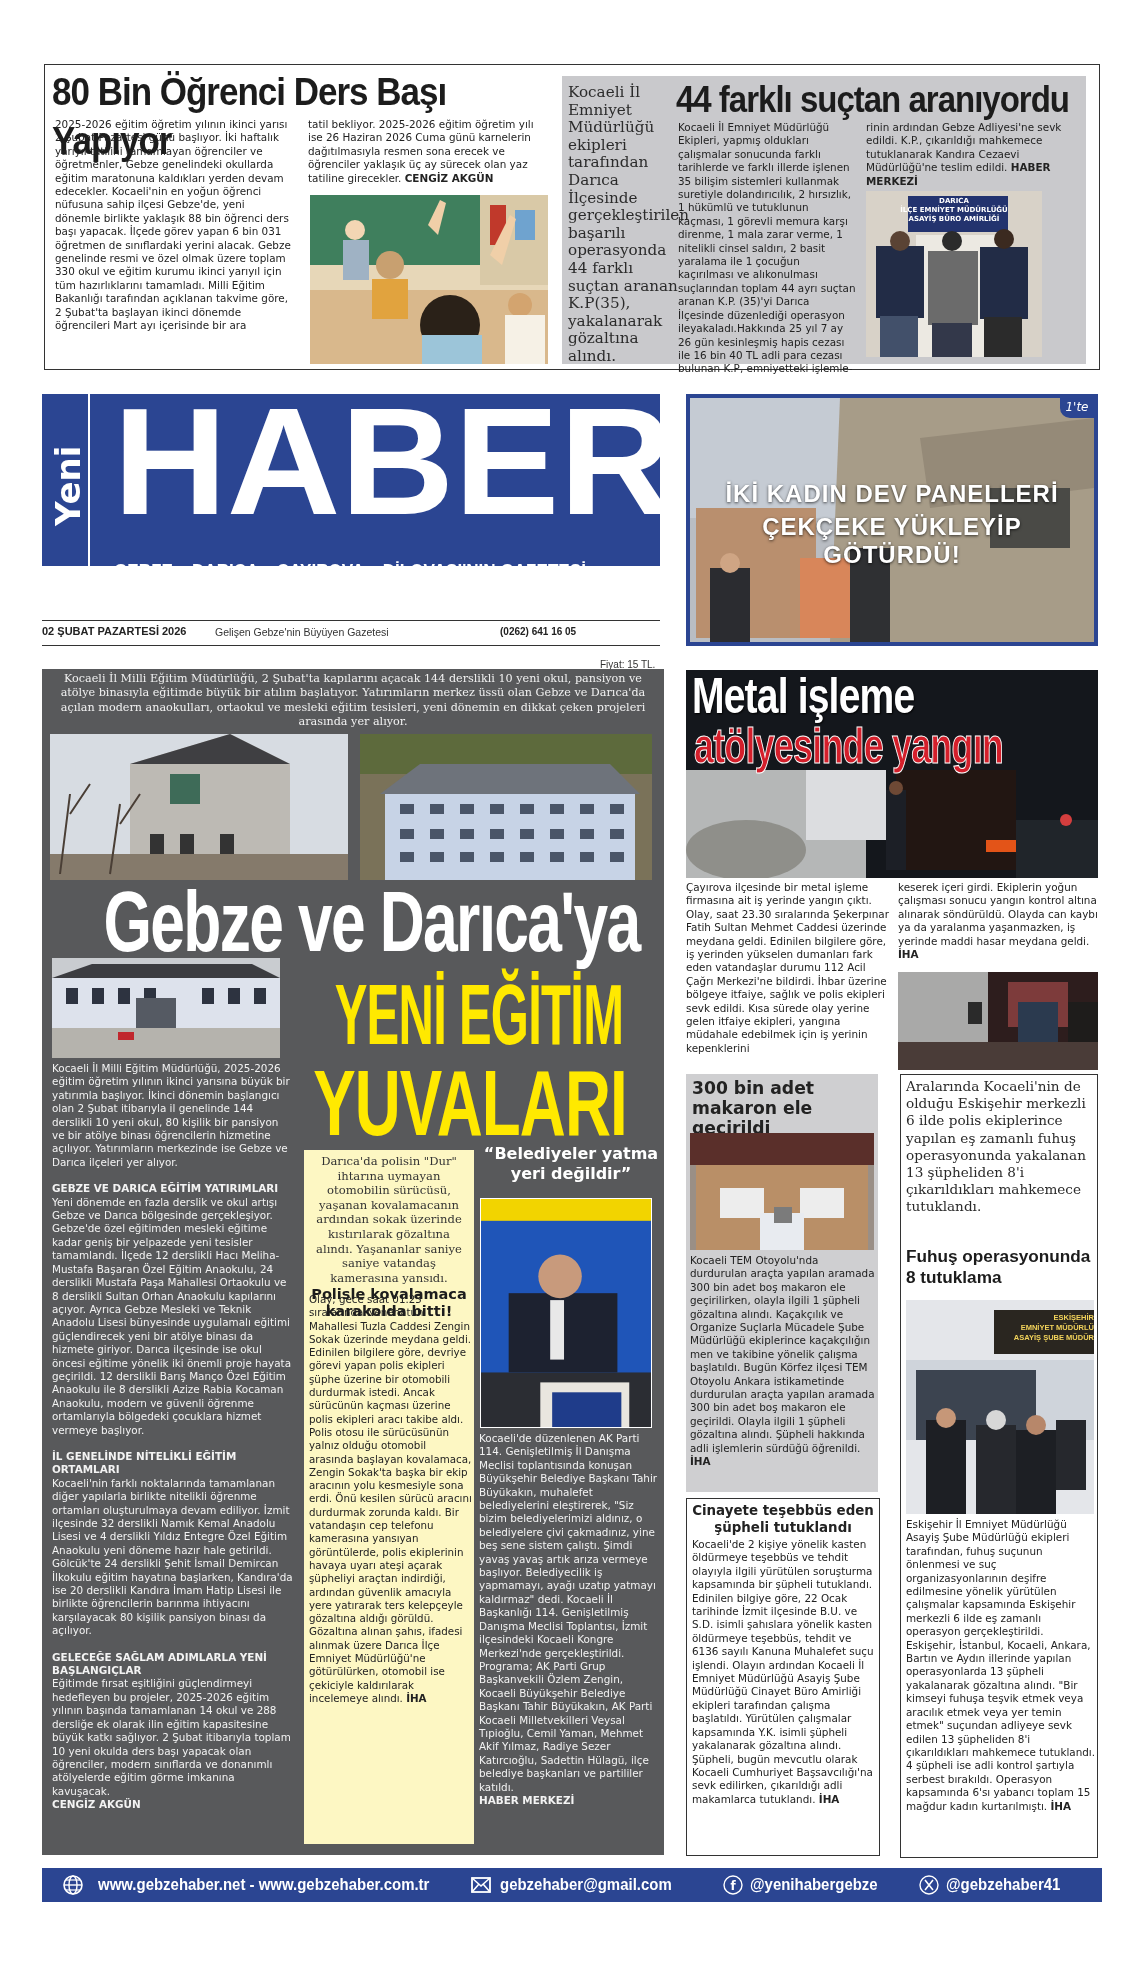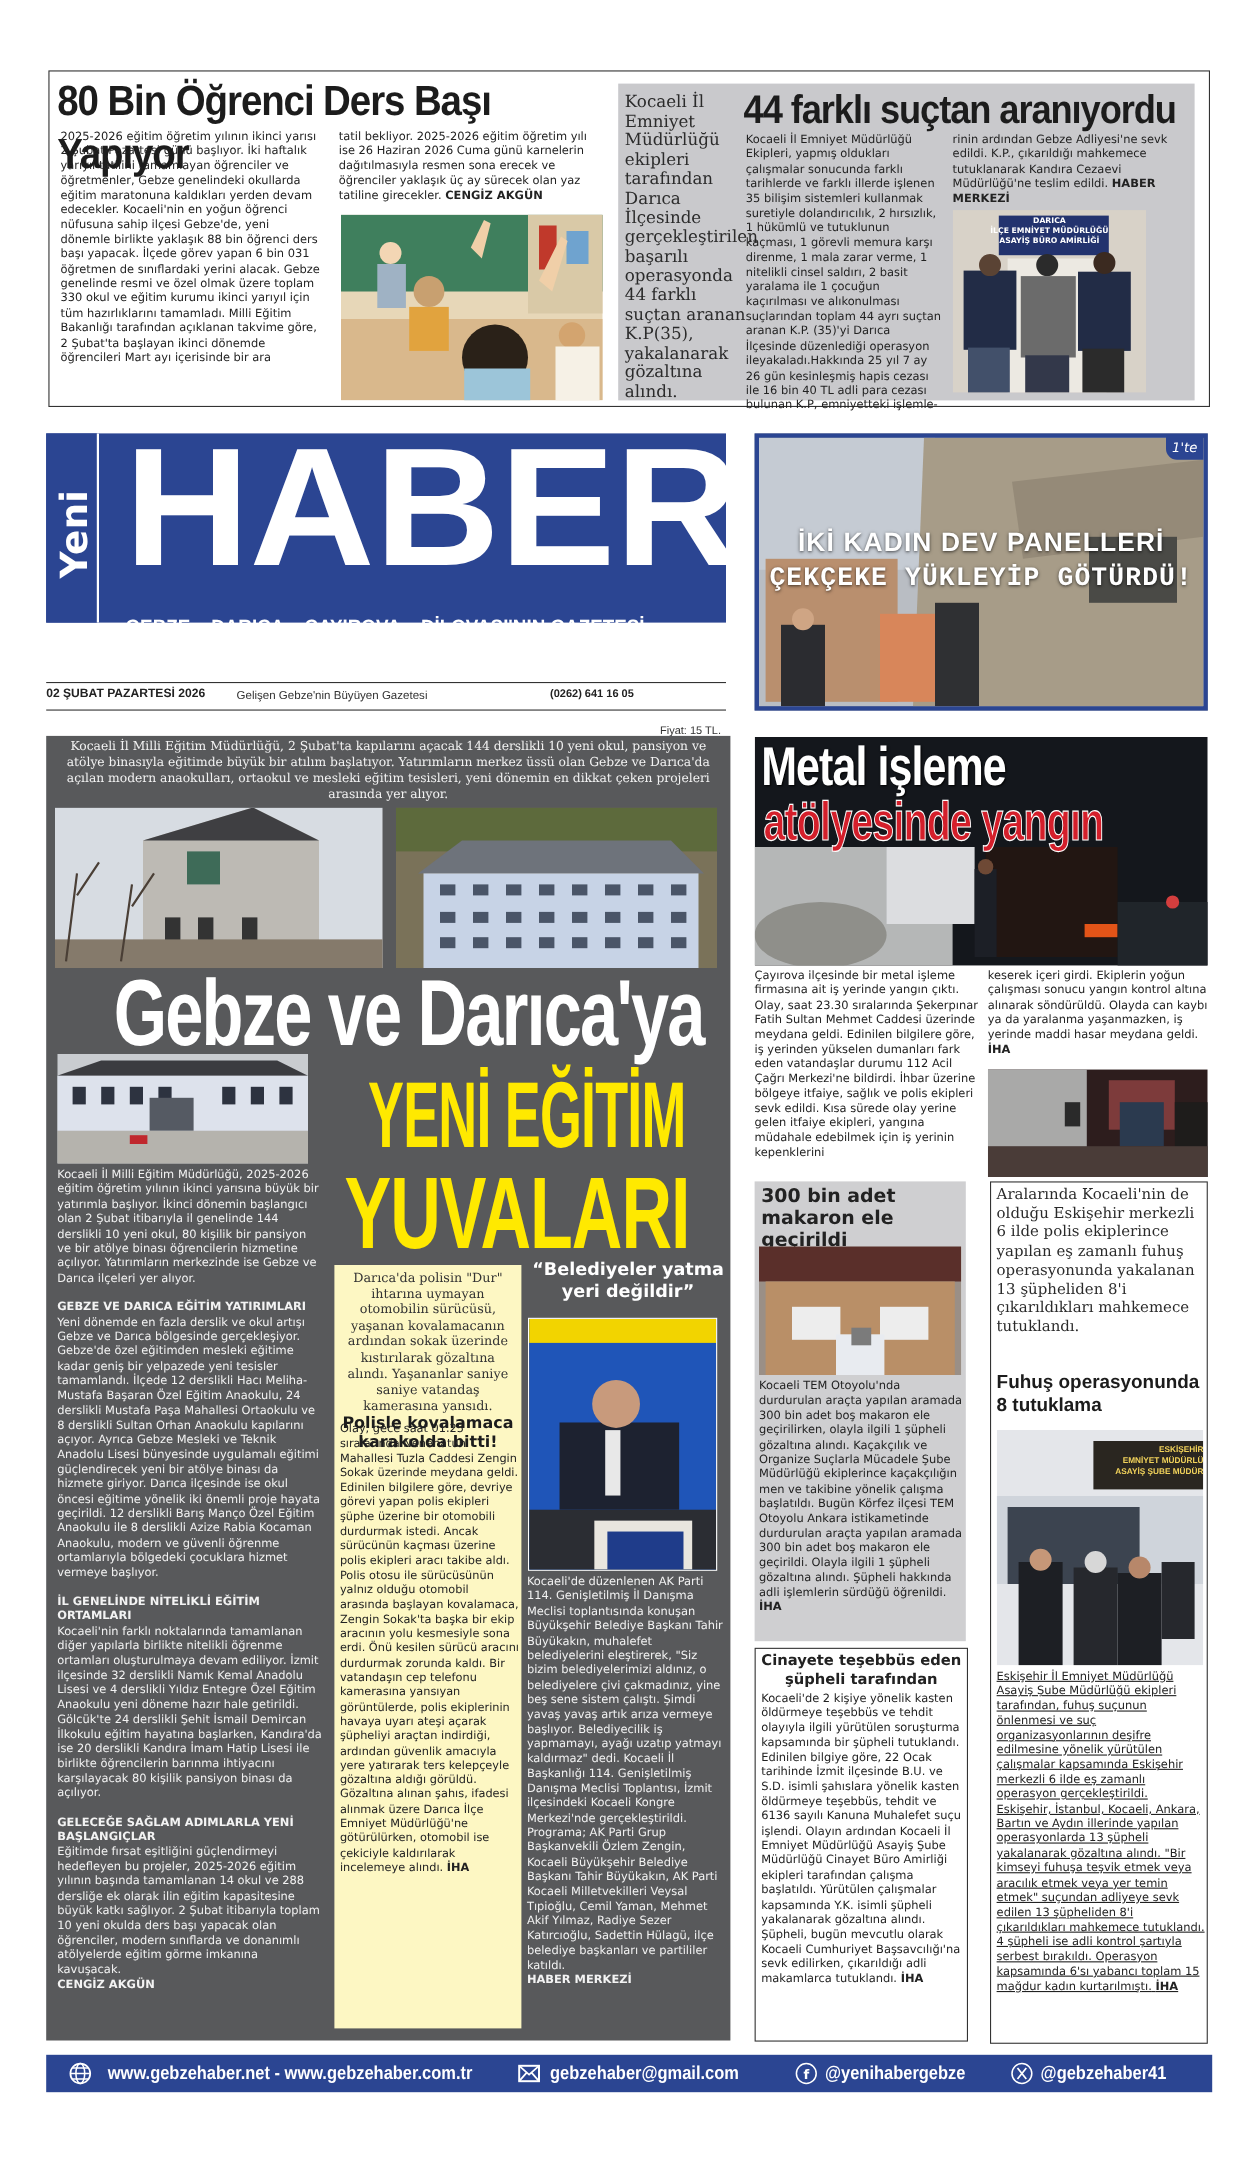--- a/index.html
+++ b/index.html
@@ -33,21 +33,21 @@
   #dateline-top { left: 42px; top: 620px; width: 618px; height: 0; border-top: 1.5px solid #333; }
   #dateline-bottom { left: 42px; top: 645px; width: 618px; height: 0; border-top: 1.5px solid #333; }
   #dateline-date { left: 42px; top: 625px; font-size: 11px; font-weight: 700; color: #222; font-family: "Liberation Sans", sans-serif; }
   #dateline-slogan { left: 215px; top: 626px; font-size: 10.5px; color: #333; font-family: "Liberation Sans", sans-serif; }
   #dateline-phone { left: 500px; top: 626px; font-size: 10px; font-weight: 700; color: #222; font-family: "Liberation Sans", sans-serif; }
   #dateline-price { left: 600px; top: 626px; font-size: 10px; color: #333; font-family: "Liberation Sans", sans-serif; margin-top: 33px; }
 
   
   #promo-box { left: 686px; top: 394px; width: 412px; height: 252px; border: 4px solid #2b4592; background: #9aa0a8; }
   #promo-text1 { left: 690px; top: 480px; width: 404px; text-align: center; color: #fff; font-size: 24px; font-family: "Liberation Sans", sans-serif; font-weight: 700; text-shadow: 0 1px 3px rgba(0,0,0,0.7); letter-spacing: 1px; }
-  #promo-text2 { left: 690px; top: 513px; width: 404px; text-align: center; color: #fff; font-size: 24px; font-family: Liberation Mono, monospace; font-weight: 700; text-shadow: 0 1px 3px rgba(0,0,0,0.7); letter-spacing: 1px; }
+  #promo-text2 { left: 690px; top: 513px; width: 404px; text-align: center; color: #fff; font-size: 24px; font-family: Liberation Sans, sans-serif; font-weight: 700; text-shadow: 0 1px 3px rgba(0,0,0,0.7); letter-spacing: 1px; }
   #promo-page-tag { left: 1060px; top: 396px; width: 34px; height: 22px; background: #2b4592; color: #fff; font-size: 12px; font-style: italic; text-align: center; line-height: 22px; border-bottom-left-radius: 10px; }
 
   
   #main-panel { left: 42px; top: 669px; width: 622px; height: 1186px; background: #58595b; }
   #main-intro { left: 50px; top: 672px; width: 606px; text-align: center; color: #f2f2f2; font-size: 11.2px; line-height: 14.4px; }
   #main-photo1 { left: 50px; top: 734px; width: 298px; height: 146px; }
   #main-photo2 { left: 360px; top: 734px; width: 292px; height: 146px; }
   #main-headline1 { left: 48px; top: 874px; width: 616px; font-size: 76px; line-height: 86px; color: #fff; text-align: center; font-family: "Liberation Sans", sans-serif; font-weight: 700; transform: scaleX(0.82) scaleY(1.12); transform-origin: top center; letter-spacing: -2px; white-space: nowrap; }
   #main-photo3 { left: 52px; top: 958px; width: 228px; height: 100px; }
   #main-headline2 { left: 282px; top: 970px; width: 376px; font-size: 68px; line-height: 70px; color: #ffe900; text-align: center; font-family: "Liberation Sans", sans-serif; font-weight: 700; transform: scaleX(0.72) scaleY(1.25); transform-origin: top center; white-space: nowrap; letter-spacing: -1px; }
@@ -85,21 +85,21 @@
   
   #cin-box { left: 686px; top: 1498px; width: 194px; height: 358px; border: 1.2px solid #333; background: #fff; }
   #cin-title { left: 690px; top: 1502px; width: 186px; text-align: center; font-size: 13.4px; line-height: 17px; font-weight: 700; color: #222; }
   #cin-body { left: 692px; top: 1538px; width: 186px; color: #222; }
 
   
   #fuh-box { left: 900px; top: 1074px; width: 198px; height: 784px; border: 1.2px solid #333; background: #fff; }
   #fuh-lead { left: 906px; top: 1078px; width: 190px; font-size: 13.6px; line-height: 17.2px; color: #2a2a2a; }
   #fuh-title { left: 906px; top: 1246px; width: 190px; font-size: 17.2px; line-height: 21px; font-weight: 700; color: #1c1c1c; font-family: "Liberation Sans", sans-serif; }
   #fuh-photo { left: 906px; top: 1300px; width: 188px; height: 214px; }
-  #fuh-body { left: 906px; top: 1518px; width: 190px; color: #222; text-decoration: underline; }
+  #fuh-body { left: 906px; top: 1518px; width: 190px; color: #222; }
 
   
   #footer { left: 42px; top: 1868px; width: 1060px; height: 34px; background: #2b4592; }
   .foot-item { position: absolute; top: 1872px; height: 26px; line-height: 26px; color: #fff; font-size: 17px; font-family: "Liberation Sans", sans-serif; font-weight: 700; white-space: nowrap; transform: scaleX(0.88); transform-origin: left center; }
   .foot-icon { position: absolute; top: 1874px; width: 22px; height: 22px; }
   b.bold { font-weight: 700; }
 </style>
 </head>
 <body>
 
@@ -347,21 +347,21 @@
     <rect x="70" y="80" width="44" height="37" fill="#e8ebf0"></rect>
     <rect x="84" y="74" width="18" height="16" fill="#7b7b7b"></rect>
   </svg>
 </div>
 <div class="abs body-text" id="mak-body">
   <span>Kocaeli TEM Otoyolu'nda durdurulan araçta yapılan aramada 300 bin adet boş makaron ele geçirilirken, olayla ilgili 1 şüpheli gözaltına alındı. Kaçakçılık ve Organize Suçlarla Mücadele Şube Müdürlüğü ekiplerince kaçakçılığın men ve takibine yönelik çalışma başlatıldı. Bugün Körfez ilçesi TEM Otoyolu Ankara istikametinde durdurulan araçta yapılan aramada 300 bin adet boş makaron ele geçirildi. Olayla ilgili 1 şüpheli gözaltına alındı. Şüpheli hakkında adli işlemlerin sürdüğü öğrenildi.</span>
   <b class="bold">İHA</b>
 </div>
 
 <div class="abs" id="cin-box"></div>
-<div class="abs" id="cin-title">Cinayete teşebbüs eden şüpheli tarafından</div>
+<div class="abs" id="cin-title">Cinayete teşebbüs eden şüpheli tutuklandı</div>
 <div class="abs body-text" id="cin-body">
   <span>Kocaeli'de 2 kişiye yönelik kasten öldürmeye teşebbüs ve tehdit olayıyla ilgili yürütülen soruşturma kapsamında bir şüpheli tutuklandı. Edinilen bilgiye göre, 22 Ocak tarihinde İzmit ilçesinde B.U. ve S.D. isimli şahıslara yönelik kasten öldürmeye teşebbüs, tehdit ve 6136 sayılı Kanuna Muhalefet suçu işlendi. Olayın ardından Kocaeli İl Emniyet Müdürlüğü Asayiş Şube Müdürlüğü Cinayet Büro Amirliği ekipleri tarafından çalışma başlatıldı. Yürütülen çalışmalar kapsamında Y.K. isimli şüpheli yakalanarak gözaltına alındı. Şüpheli, bugün mevcutlu olarak Kocaeli Cumhuriyet Başsavcılığı'na sevk edilirken, çıkarıldığı adli makamlarca tutuklandı.</span>
   <b class="bold">İHA</b>
 </div>
 
 <div class="abs" id="fuh-box"></div>
 <div class="abs serif" id="fuh-lead">Aralarında Kocaeli'nin de olduğu Eskişehir merkezli 6 ilde polis ekiplerince yapılan eş zamanlı fuhuş operasyonunda yakalanan 13 şüpheliden 8'i çıkarıldıkları mahkemece tutuklandı.</div>
 <div class="abs" id="fuh-title">Fuhuş operasyonunda 8 tutuklama</div>
 <div class="photo" id="fuh-photo">
   <svg viewBox="0 0 188 214" preserveAspectRatio="none">

